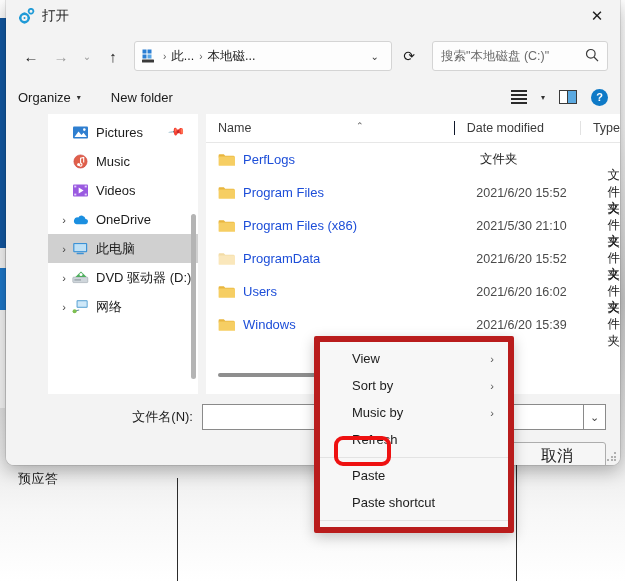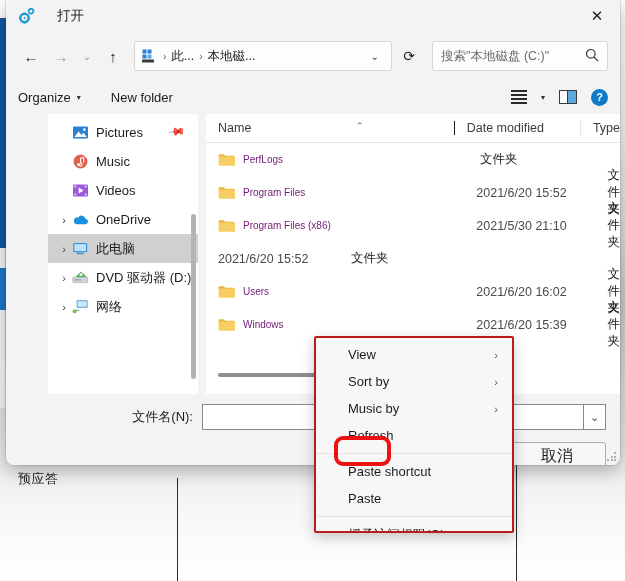--- a/index.html
+++ b/index.html
@@ -54,21 +54,21 @@
     overflow: hidden;
   }
 
   
   #titlebar {
     height: 32px; background: #f3f3f3;
     display: flex; align-items: center; position: relative;
   }
   #title-icon { margin-left: 12px; width: 18px; height: 18px; position: relative; }
   #title-text {
-    margin-left: 21px; font-size: 13.5px; color: #1c1c1c;
+    margin-left: 6px; font-size: 13.5px; color: #1c1c1c;
   }
   #close-btn {
     position: absolute; right: 0; top: 0; width: 46px; height: 32px;
     display: flex; align-items: center; justify-content: center;
     font-size: 15px; color: #1c1c1c; cursor: default;
   }
 
   
   #navbar {
     height: 48px; display: flex; align-items: center;
@@ -165,21 +165,21 @@
   .col.date { width: 133px; border-left: 1px solid #0f172a; }
   .col.type { flex: 1; border-left: 1px solid #e2e2e2; }
   #sort-caret {
     position: absolute; left: 150px; top: 0px; font-size: 9px; color: #555;
   }
   .frow { height: 33px; display: flex; align-items: center; }
   .fname { width: 262px; display: flex; align-items: center; padding-left: 12px; box-sizing: border-box; }
   .folder {
     width: 17px; height: 14px; margin-right: 8px; flex: 0 0 17px; position: relative;
   }
-  .ftext { font-size: 10px; color: #701a75; }
+  .ftext { font-size: 13px; color: #1d4ed8; }
   .fdate { width: 133px; font-size: 12.5px; color: #4a4a4a; padding-left: 12px; box-sizing: border-box; }
   .ftype { flex: 1; font-size: 12.5px; color: #1c1c1c; padding-left: 12px; box-sizing: border-box; }
   #hscroll {
     position: absolute; left: 12px; bottom: 17px; width: 295px; height: 4px;
     background: #8e8e8e; border-radius: 2px;
   }
   #filelist-bottom {
     position: absolute; left: 0; right: 0; bottom: 0; height: 12px; background: #fff;
   }
 
@@ -217,21 +217,21 @@
   #grip {
     position: absolute; right: 3px; bottom: 3px; width: 10px; height: 10px;
   }
   #grip i {
     position: absolute; width: 2px; height: 2px; background: #b0b0b0;
   }
 
   
   #ctxmenu {
     position: absolute; left: 314px; top: 336px; width: 200px; height: 197px;
-    background: #f7f7f7; border: 2px solid #b91c1c;
+    background: #f7f7f7; border: 6px solid #b91c1c;
     box-shadow: 0 4px 14px rgba(0,0,0,.22);
     border-radius: 2px; overflow: hidden; padding-top: 3px;
     box-sizing: border-box;
   }
   .mi {
     height: 27px; display: flex; align-items: center; position: relative;
     padding-left: 32px; font-size: 13px; color: #1c1c1c; box-sizing: border-box;
   }
   .mi .arrow {
     position: absolute; right: 14px; font-size: 11px; color: #555;
@@ -456,20 +456,27 @@
               <span class="folder"><svg width="17" height="14" viewBox="0 0 17 14">
                   <path d="M0.6 2.2a1 1 0 0 1 1-1h4.2l1.4 1.6h8.2a1 1 0 0 1 1 1v0.8H0.6Z" fill="#e9b63f"></path>
                   <path d="M0.6 3.4h15.8a0.9 0.9 0 0 1 0.9 0.9v7.6a0.9 0.9 0 0 1-0.9 0.9H1.5a0.9 0.9 0 0 1-0.9-0.9Z" fill="#f6ce63"></path>
                 </svg></span>
               <span class="ftext">Program Files (x86)</span>
             </span>
             <span class="fdate">2021/5/30 21:10</span>
             <span class="ftype">文件夹</span>
           </div>
           <div class="frow">
+            <span class="fname">
+              <span class="folder"><svg width="17" height="14" viewBox="0 0 17 14">
+                  <path d="M0.6 2.2a1 1 0 0 1 1-1h4.2l1.4 1.6h8.2a1 1 0 0 1 1 1v0.8H0.6Z" fill="#f3dca6"></path>
+                  <path d="M0.6 3.4h15.8a0.9 0.9 0 0 1 0.9 0.9v7.6a0.9 0.9 0 0 1-0.9 0.9H1.5a0.9 0.9 0 0 1-0.9-0.9Z" fill="#fae7bb"></path>
+                </svg></span>
+              <span class="ftext">ProgramData</span>
+            </span>
             <span class="fdate">2021/6/20 15:52</span>
             <span class="ftype">文件夹</span>
           </div>
           <div class="frow">
             <span class="fname">
               <span class="folder"><svg width="17" height="14" viewBox="0 0 17 14">
                   <path d="M0.6 2.2a1 1 0 0 1 1-1h4.2l1.4 1.6h8.2a1 1 0 0 1 1 1v0.8H0.6Z" fill="#e9b63f"></path>
                   <path d="M0.6 3.4h15.8a0.9 0.9 0 0 1 0.9 0.9v7.6a0.9 0.9 0 0 1-0.9 0.9H1.5a0.9 0.9 0 0 1-0.9-0.9Z" fill="#f6ce63"></path>
                 </svg></span>
               <span class="ftext">Users</span>
@@ -527,24 +534,24 @@
     </div>
     <div class="mi">
       <span>Music by</span>
       <span class="arrow">›</span>
     </div>
     <div class="mi">
       <span>Refresh</span>
     </div>
     <div class="msep"></div>
     <div class="mi">
+      <span>Paste</span>
+    </div>
+    <div class="mi">
       <span>Paste shortcut</span>
-    </div>
-    <div class="mi">
-      <span>Paste</span>
     </div>
     <div class="msep"></div>
     <div class="mi">
       <span>授予访问权限(G)</span>
       <span class="arrow">›</span>
     </div>
     <div class="msep"></div>
     <div class="mi">
       <span>New</span>
       <span class="arrow">›</span>

